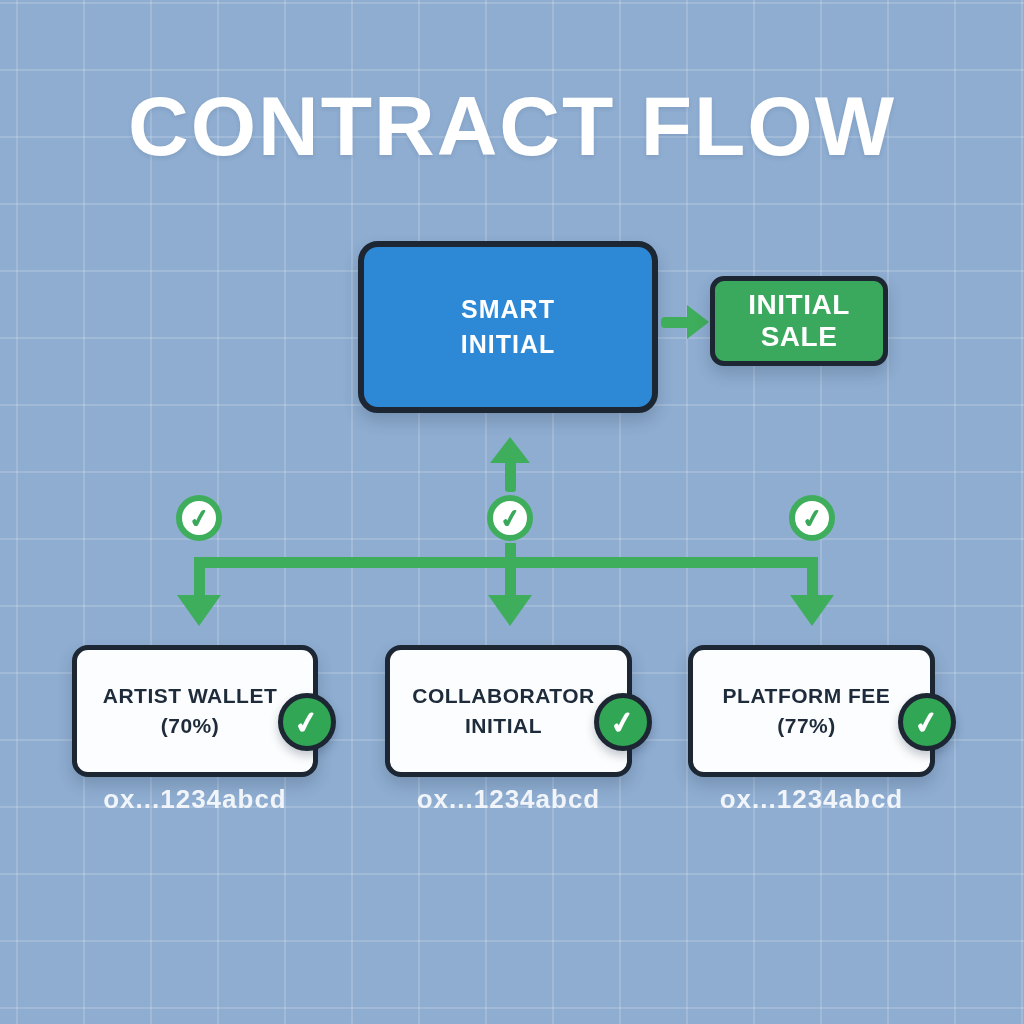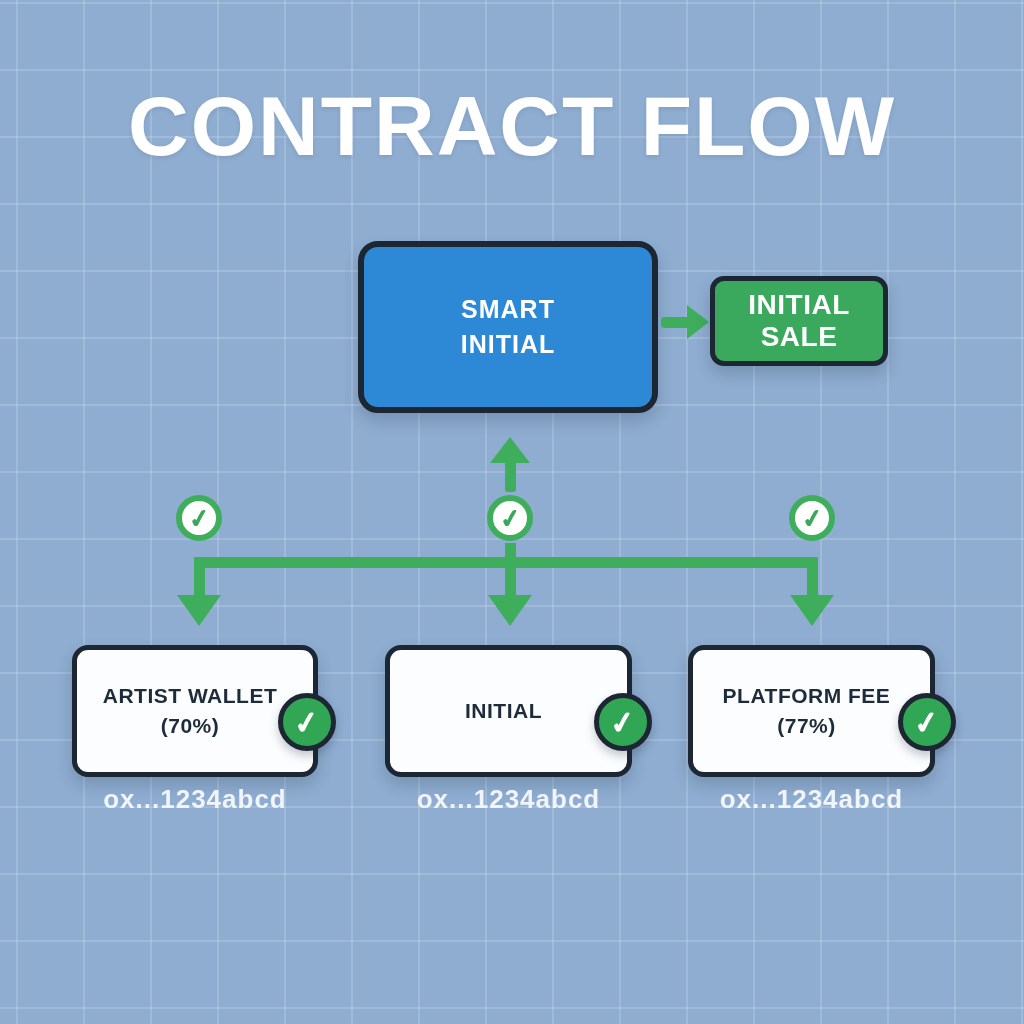--- a/index.html
+++ b/index.html
@@ -137,20 +137,21 @@
   <div class="line g v-right"></div>
   <div class="arrow-head-down ah-left"></div>
   <div class="arrow-head-down ah-mid"></div>
   <div class="arrow-head-down ah-right"></div>
 
   <div class="node wallet wallet-1">
     <span class="node-line">ARTIST WALLET</span>
     <span class="node-line">(70%)</span>
   </div>
   <div class="node wallet wallet-2">
+    <span class="node-line">COLLABORATOR</span>
     <span class="node-line">INITIAL</span>
   </div>
   <div class="node wallet wallet-3">
     <span class="node-line">PLATFORM FEE</span>
     <span class="node-line">(77%)</span>
   </div>
 
   <div class="badge badge-1">
     <span class="check-glyph">✓</span>
   </div>

